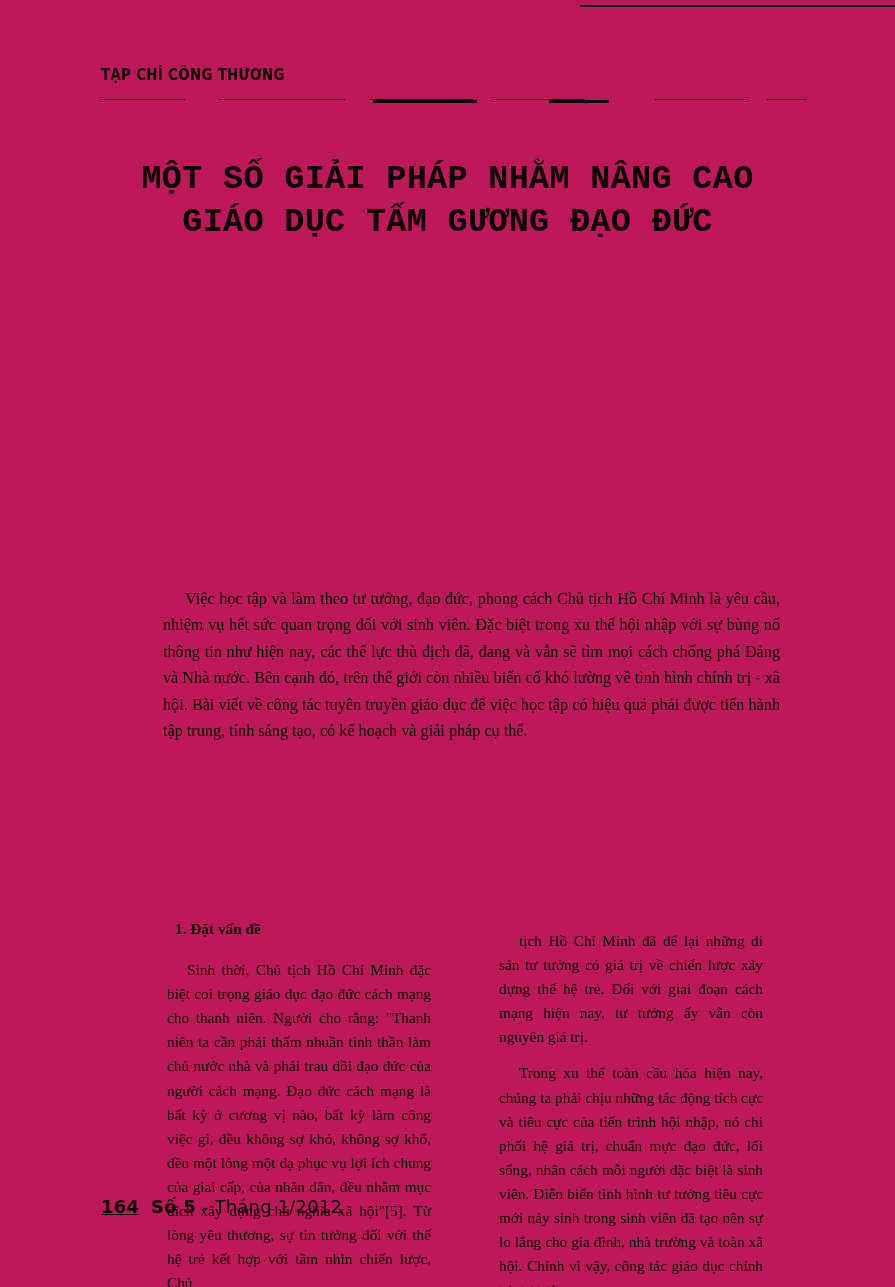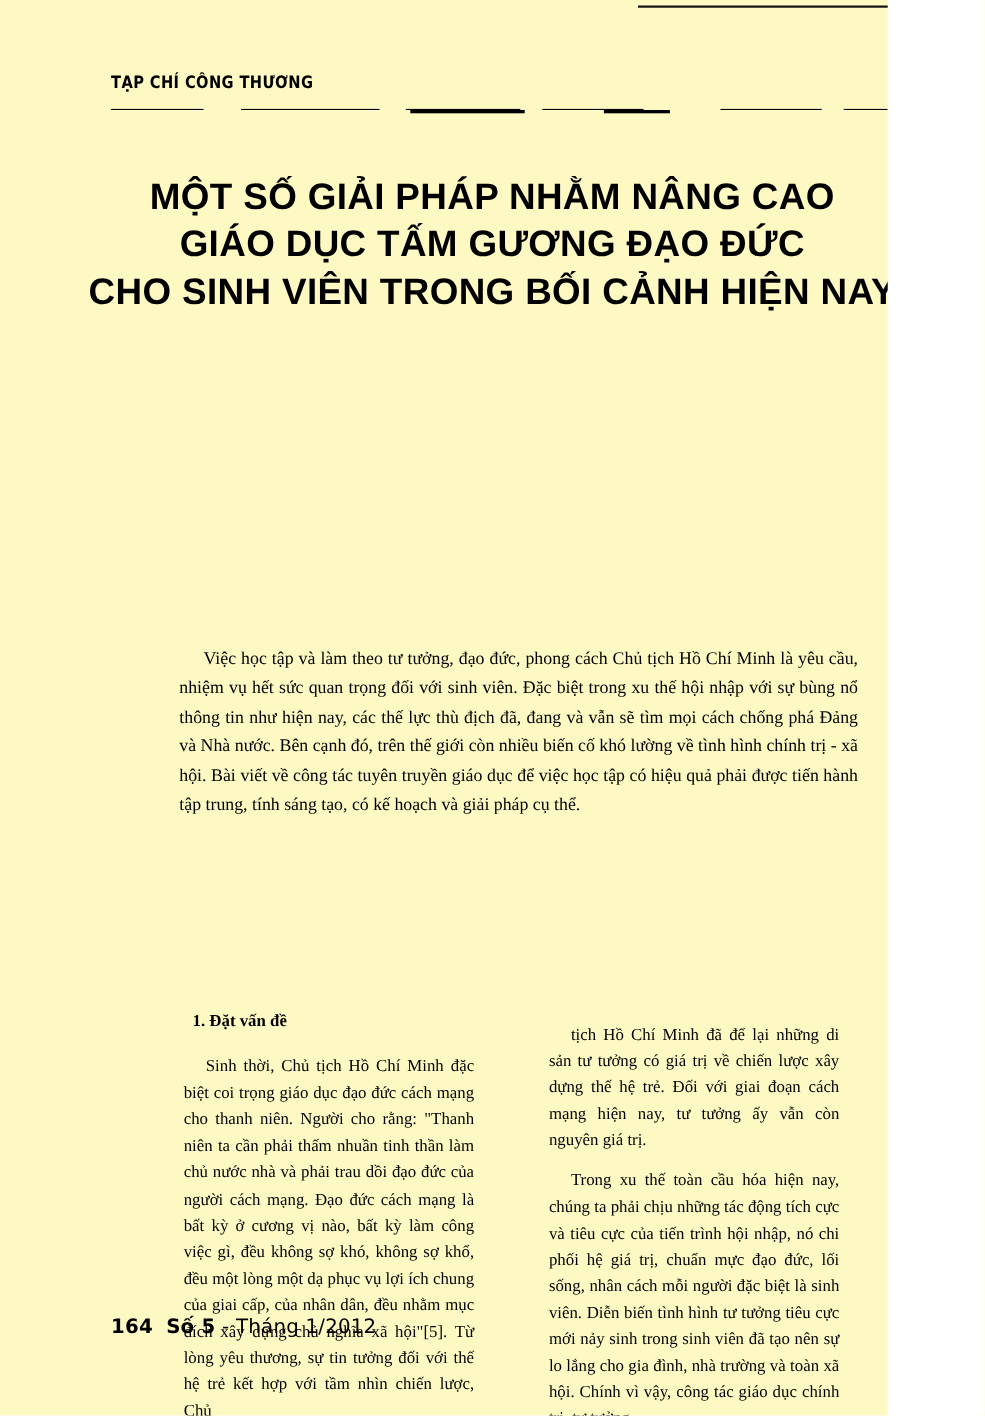--- a/index.html
+++ b/index.html
@@ -6,23 +6,23 @@
     margin: 0;
     padding: 0;
     background: #ffffff;
   }
   body {
     font-family: "Liberation Serif", "DejaVu Serif", serif;
     color: #000000;
   }
   #page {
     position: relative;
-    width: 807px;
+    width: 895px;
     height: 1287px;
-    background: #fef9c3;
+    background: #be185d;
     overflow: hidden;
     box-sizing: border-box;
   }
 
   
   .top-artifact {
     position: absolute;
     top: 5px;
     left: 580px;
     width: 315px;
@@ -59,21 +59,21 @@
   }
   .head-rules i.thick { height: 3px; top: 1px; }
 
   
   .title {
     position: absolute;
     top: 158px;
     left: 60px;
     width: 775px;
     text-align: center;
-    font-family: Liberation Sans, sans-serif;
+    font-family: Liberation Mono, monospace;
     font-weight: 700;
     font-size: 33.5px;
     line-height: 43px;
     letter-spacing: 0.3px;
   }
   .title .tl { display: block; white-space: nowrap; }
 
   
   .author {
     position: absolute;
@@ -150,21 +150,21 @@
   
   .footer {
     position: absolute;
     top: 1196px;
     left: 101px;
     font-family: "DejaVu Sans", sans-serif;
     font-size: 18px;
     letter-spacing: 0.2px;
     white-space: nowrap;
   }
-  .footer .pageno { font-weight: 700; }
+  .footer .pageno { font-weight: 700; text-decoration: underline; }
   .footer .issue  { font-weight: 700; }
   .footer .rest   { font-weight: 400; }
 </style>
 </head>
 <body>
 
 <div id="page">
 
   <div class="top-artifact"></div>
 
@@ -177,21 +177,20 @@
     <i class="thick" style="left:272px; width:104px; top:3px;"></i>
     <i style="left:392px; width:92px;"></i>
     <i class="thick" style="left:448px; width:60px; top:3px;"></i>
     <i style="left:554px; width:92px;"></i>
     <i style="left:666px; width:40px;"></i>
   </div>
 
   <div class="title">
     <span class="tl">MỘT SỐ GIẢI PHÁP NHẰM NÂNG CAO</span>
     <span class="tl">GIÁO DỤC TẤM GƯƠNG ĐẠO ĐỨC</span>
-    <span class="tl">CHO SINH VIÊN TRONG BỐI CẢNH HIỆN NAY</span>
   </div>
 
 
   <div class="abstract">
     <p>Việc học tập và làm theo tư tưởng, đạo đức, phong cách Chủ tịch Hồ Chí Minh là yêu cầu, nhiệm vụ hết sức quan trọng đối với sinh viên. Đặc biệt trong xu thế hội nhập với sự bùng nổ thông tin như hiện nay, các thế lực thù địch đã, đang và vẫn sẽ tìm mọi cách chống phá Đảng và Nhà nước. Bên cạnh đó, trên thế giới còn nhiều biến cố khó lường về tình hình chính trị - xã hội. Bài viết về công tác tuyên truyền giáo dục để việc học tập có hiệu quả phải được tiến hành tập trung, tính sáng tạo, có kế hoạch và giải pháp cụ thể.</p>
   </div>
 
   <div class="cols">
     <div class="col left">
       <h2>1. Đặt vấn đề</h2>

